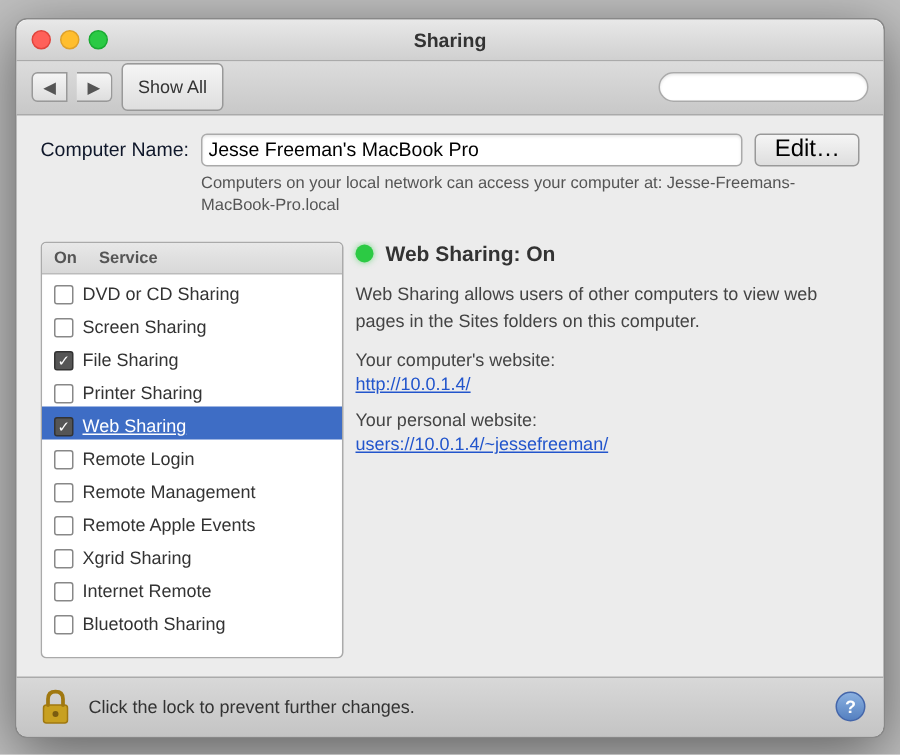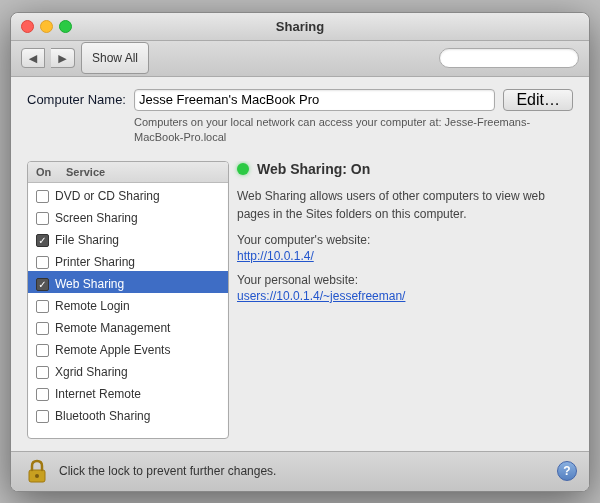--- a/index.html
+++ b/index.html
@@ -234,20 +234,21 @@
       cursor: pointer;
       min-height: 22px;
     }
 
     .service-item.selected {
       background: #3e6dc5;
     }
 
     .service-item.selected .service-name {
       color: white;
+      text-decoration: underline;
     }
 
     .service-checkbox {
       width: 13px;
       height: 13px;
       border: 1px solid #888;
       background: white;
       border-radius: 2px;
       display: flex;
       align-items: center;

